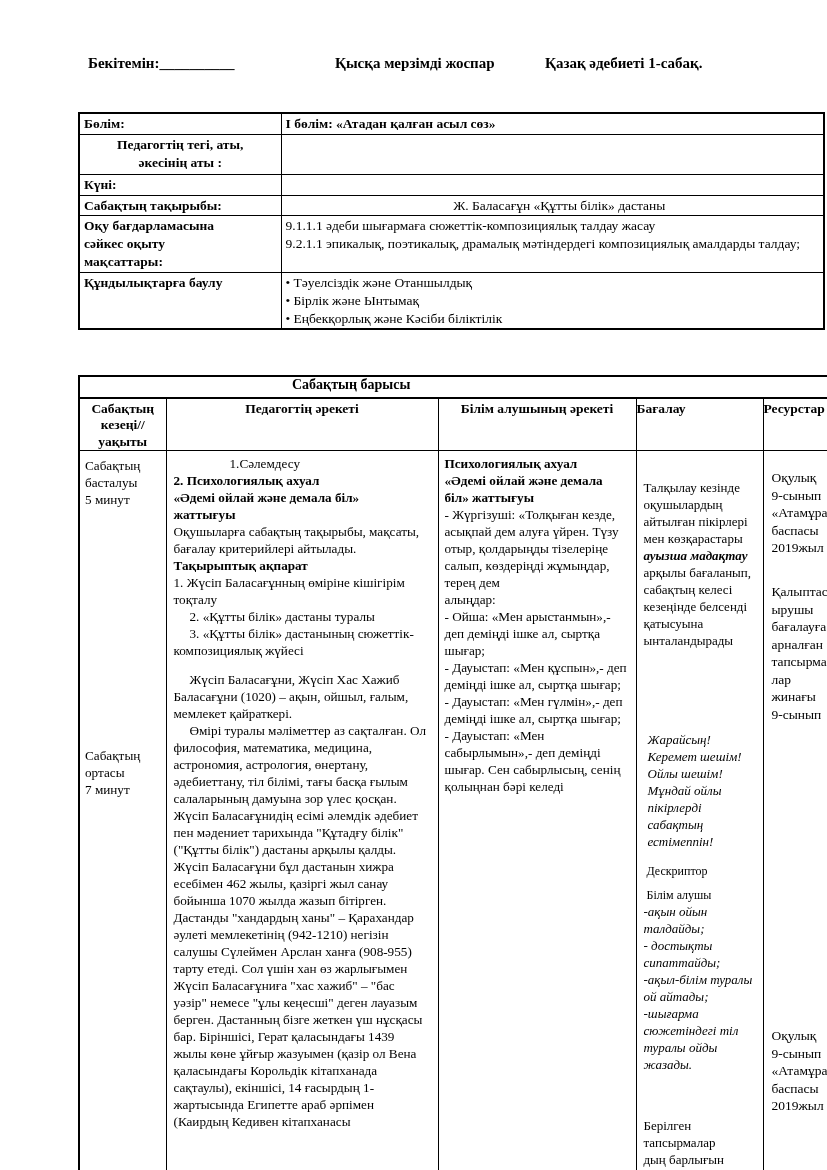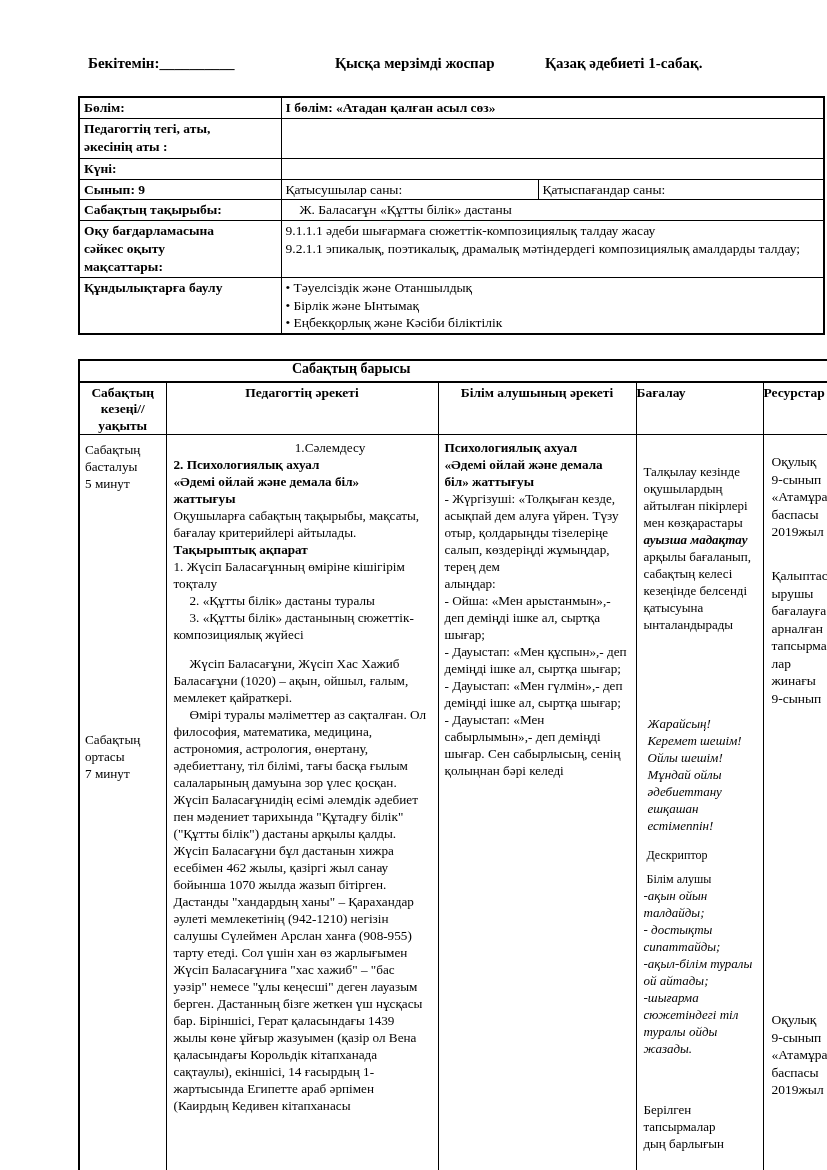--- a/index.html
+++ b/index.html
@@ -8,46 +8,46 @@
     background:#ffffff;overflow:hidden;
     font-family:"Liberation Serif","DejaVu Serif",serif;color:#000;
   }
   .pre{white-space:pre-line;}
   
   .doc-header{position:absolute;top:55px;left:0;width:744px;height:22px;font-weight:bold;font-size:15px;}
   .doc-header .approve{position:absolute;left:88px;top:0;}
   .doc-header .title{position:absolute;left:335px;top:0;}
   .doc-header .subject{position:absolute;left:545px;top:0;}
   
-  table{border-collapse:collapse;}
+  table{border-collapse:collapse;margin-top:16px;}
   .info{position:absolute;top:96px;left:78px;width:745px;table-layout:fixed;border:2px solid #000;}
   .info td{border:1px solid #000;vertical-align:top;padding:1px 4px;font-size:13.5px;line-height:1.32;}
   .info td.lbl{font-weight:bold;}
   .info td.bold-val{font-weight:bold;}
-  .ind14{text-indent:14px;}
-  .h20{height:20px;} .h40{height:40px;} .h19{height:19px;} .h54{height:54px;} .h36{height:36px;} .h52{height:52px;}
+  .ind14{text-indent:14px;text-align:center;}
+  .h20{height:20px;} .h40{height:40px;text-align:center;} .h19{height:19px;} .h54{height:54px;} .h36{height:36px;} .h52{height:52px;}
   
   .lesson{position:absolute;top:359px;left:78px;width:827px;table-layout:fixed;border:2px solid #000;}
   .lesson td,.lesson th{border:1px solid #000;vertical-align:top;padding:0;font-size:13.5px;}
   .section-row td{
     font-weight:bold;font-size:14px;height:20px;text-align:left;padding-left:212px;
     border-top:2px solid #000;border-bottom:2px solid #000;
   }
   .head-row th{height:46px;font-weight:bold;padding-top:2px;line-height:1.22;}
   .th-center{text-align:center;}
   .th-left{text-align:left;padding-left:7px;}
   .body-row td{height:728px;}
   .cellbox{position:relative;height:728px;overflow:hidden;}
   
   .stage-block{position:absolute;left:5px;width:78px;font-size:13.2px;line-height:17px;}
   .stage-b1{top:6px;} .stage-b2{top:296px;}
   
   .teachbox{padding:4px 7px 0 7px;font-size:13.2px;line-height:17px;}
   .teachbox p{margin:0;}
-  .p-center{margin-left:56px !important;text-align:center;}
+  .p-center{margin-left:56px !important;}
   .p-bold{font-weight:bold;}
   .p-indent{text-indent:16px;}
   .p-gap{margin-top:12px !important;}
   
   .studbox{padding:4px 6px 16px 6px;font-size:13.2px;line-height:17px;}
   .studbox p{margin:0;}
   
   .assess-block{position:absolute;left:7px;width:113px;font-size:13px;line-height:17px;}
   .a1{top:28px;} .a2{top:280px;font-style:italic;padding-left:4px;}
   .a3{top:408px;font-size:12px;line-height:24px;padding-left:3px;}
@@ -80,25 +80,20 @@
       <td colspan="2" class="bold-val">І бөлім: «Атадан қалған асыл сөз»</td>
     </tr>
     <tr class="h40">
       <td class="lbl pre">Педагогтің  тегі, аты,
 әкесінің аты :</td>
       <td colspan="2"></td>
     </tr>
     <tr class="h20">
       <td class="lbl">Күні:</td>
       <td colspan="2"></td>
-    </tr>
-    <tr class="h20">
-      <td class="lbl">Сынып:   9</td>
-      <td>Қатысушылар саны:</td>
-      <td>Қатыспағандар саны:</td>
     </tr>
     <tr class="h19">
       <td class="lbl">Сабақтың тақырыбы:</td>
       <td colspan="2" class="ind14">Ж. Баласағұн «Құтты білік» дастаны</td>
     </tr>
     <tr class="h54">
       <td class="lbl pre">Оқу бағдарламасына
 сәйкес оқыту
 мақсаттары:</td>
       <td colspan="2" class="pre">9.1.1.1 әдеби шығармаға сюжеттік-композициялық талдау жасау
@@ -171,21 +166,21 @@
           <p>- Дауыстап: «Мен гүлмін»,- деп деміңді ішке ал, сыртқа шығар;</p>
           <p>- Дауыстап: «Мен сабырлымын»,- деп деміңді шығар. Сен сабырлысың,  сенің қолыңнан бәрі келеді</p>
         </div>
       </td>
       <td>
         <div class="cellbox">
           <div class="assess-block a1"><span>Талқылау кезінде оқушылардың айтылған пікірлері мен көзқарастары </span><span class="bi">ауызша мадақтау</span><span> арқылы бағаланып, сабақтың келесі кезеңінде белсенді қатысуына ынталандырады</span></div>
           <div class="assess-block a2 pre">Жарайсың!
 Керемет шешім!
 Ойлы шешім!
-Мұндай ойлы әдебиеттану ешқашан естімеппін!</div>
+Мұндай ойлы пікірлерді сабақтың естімеппін!</div>
           <div class="assess-block a3 pre">Дескриптор
 Білім алушы</div>
           <div class="assess-block a4 pre">-ақын ойын талдайды;
 - достықты сипаттайды;
 -ақыл-білім туралы ой айтады;
 -шығарма сюжетіндегі тіл туралы ойды жазады.</div>
           <div class="assess-block a5 pre">Берілген
 тапсырмалар
 дың барлығын</div>
         </div>

